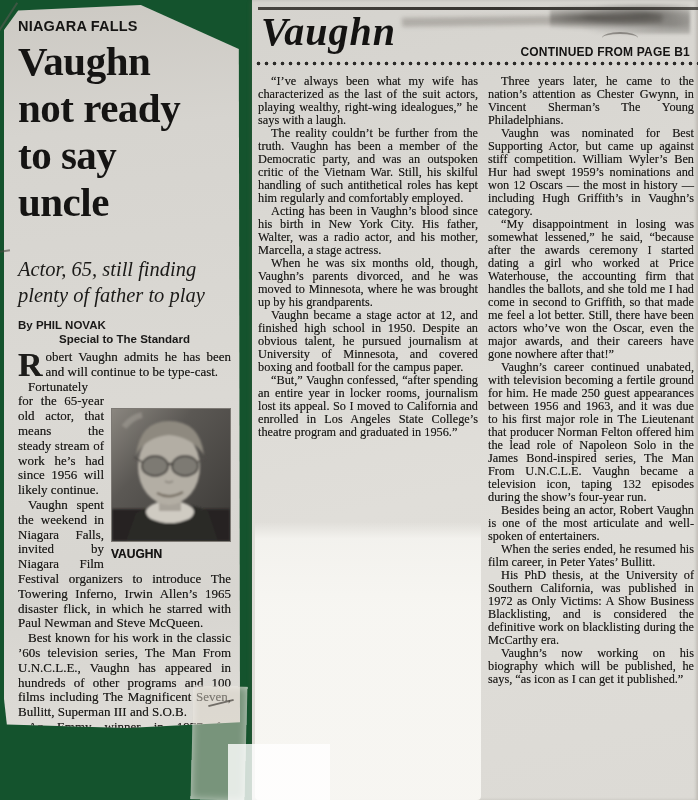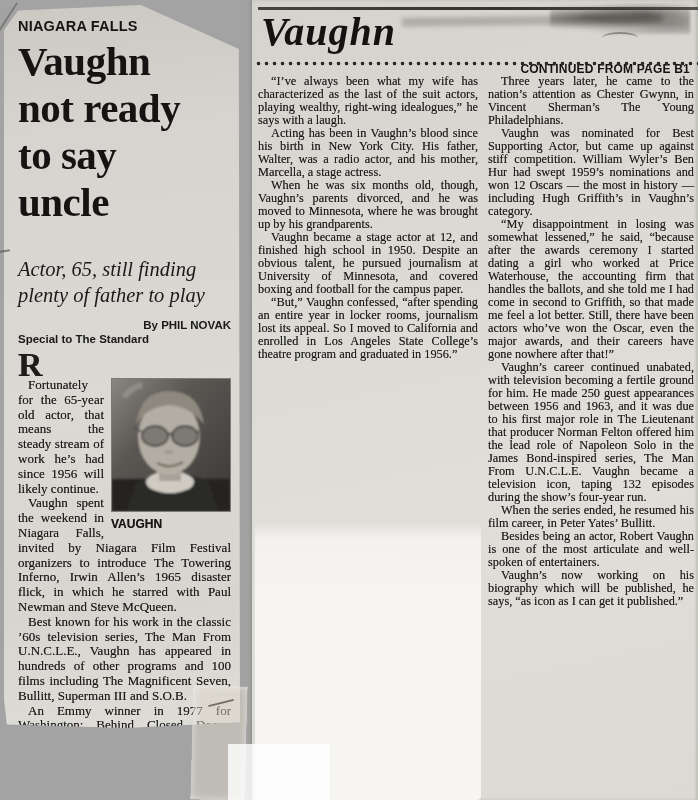--- a/index.html
+++ b/index.html
@@ -1,32 +1,32 @@
 <!DOCTYPE html>
 <html><head>
 <meta charset="utf-8">
 <style>
   html,body{margin:0;padding:0;}
   body{width:698px;height:800px;background:#efeeea;font-family:"Liberation Serif","DejaVu Serif",serif;}
-  #scan{position:relative;width:698px;height:800px;background:#a3a3a3;overflow:hidden;}
+  #scan{position:relative;width:698px;height:800px;background:#14532d;overflow:hidden;}
 
   
   .clip-left{
     position:absolute;left:4px;top:4px;width:236px;height:724px;
     background:linear-gradient(175deg,#ccc9c3 0%,#d6d4cf 18%,#dbd9d4 55%,#d7d5d0 82%,#dedcd7 100%);
     clip-path:polygon(0% 3.6%,6% 0.9%,58% 0.15%,99.5% 6.2%,100% 99.2%,52% 100%,1.2% 99.5%,0% 96%);
     box-shadow:1px 2px 5px rgba(95,90,80,.35);
     color:#1d1c1a;
   }
   .clip-left-inner{padding:14px 9px 0 14px;}
   .kicker{font-family:"Liberation Sans",sans-serif;font-weight:bold;font-size:14.5px;letter-spacing:.2px;color:#161514;}
   .headline{font-size:41px;font-weight:bold;line-height:47px;color:#151413;margin-top:4px;letter-spacing:-.5px;}
   .subhead{font-style:italic;font-size:20.5px;line-height:26px;margin-top:30px;color:#1b1a18;}
-  .byline{font-family:"Liberation Sans",sans-serif;font-weight:bold;font-size:11.5px;text-align:right;margin-top:11px;color:#1a1918;}
-  .credit{font-family:"Liberation Sans",sans-serif;font-weight:bold;font-size:11.5px;text-align:left;margin-top:2px;color:#1a1918;}
+  .byline{font-family:"Liberation Sans",sans-serif;font-weight:bold;font-size:11.5px;text-align:left;margin-top:11px;color:#1a1918;}
+  .credit{font-family:"Liberation Sans",sans-serif;font-weight:bold;font-size:11.5px;text-align:center;margin-top:2px;color:#1a1918;}
   .lbody{margin-top:5px;font-size:13px;line-height:14.8px;text-shadow:0 0 .4px rgba(25,23,20,.6);}
   .lbody p{margin:0;text-align:justify;text-indent:10px;}
   .lbody p.noindent{text-indent:0;}
   .dropcap{float:left;font-size:34px;line-height:27px;padding:1px 3px 0 0;font-weight:600;}
   .photo-float{float:right;width:120px;margin:28px 0 3px 7px;}
   .photo-frame{width:118px;height:132px;background:#45423f;overflow:hidden;border:1px solid #7d7974;}
   .photo-caption{font-family:"Liberation Sans",sans-serif;font-weight:bold;font-size:12px;margin-top:5px;color:#161514;}
   .see-more{clear:both;font-family:"Liberation Sans",sans-serif;font-weight:bold;font-size:13px;text-align:right;padding:14px 20px 0 0;color:#141312;}
 
   
@@ -39,21 +39,21 @@
   .r-title{position:absolute;left:9px;top:8px;font-style:italic;font-weight:600;font-size:40px;color:#141312;letter-spacing:1px;}
   .topline{position:absolute;top:7px;left:6px;right:0;height:2.5px;
     background:linear-gradient(90deg,rgba(45,42,38,.85),rgba(45,42,38,.95) 55%,rgba(45,42,38,.75));}
   .smudge-band{position:absolute;top:16px;left:150px;width:260px;height:9px;background:rgba(75,70,62,.28);filter:blur(2px);transform:rotate(-.8deg);}
   .smudge-blob{position:absolute;top:4px;right:8px;width:140px;height:30px;
     background:radial-gradient(ellipse at 28% 45%,rgba(42,40,36,.6),transparent 55%),
                radial-gradient(ellipse at 68% 35%,rgba(42,40,36,.55),transparent 50%),
                radial-gradient(ellipse at 88% 70%,rgba(42,40,36,.4),transparent 55%);
     filter:blur(1.5px);}
   .smudge-curl{position:absolute;top:32px;right:60px;width:36px;height:10px;border-top:2px solid rgba(60,56,50,.45);border-radius:50%;filter:blur(.7px);}
-  .continued{position:absolute;top:62px;right:8px;font-family:"Liberation Sans",sans-serif;font-weight:bold;font-size:12px;letter-spacing:.2px;color:#141312;}
+  .continued{position:absolute;top:45px;right:8px;font-family:"Liberation Sans",sans-serif;font-weight:bold;font-size:12px;letter-spacing:.2px;color:#141312;}
   .dotrule{position:absolute;top:61px;left:4px;right:0;height:5px;
     background-image:radial-gradient(circle at 2.5px 2.5px,#2c2b29 1.7px,transparent 2.1px);
     background-size:8px 5px;background-repeat:repeat-x;}
   .col{position:absolute;top:75px;font-size:12.3px;line-height:13px;text-shadow:0 0 .4px rgba(25,23,20,.55);}
   .col p{margin:0;text-align:justify;text-indent:13px;}
   .col1{left:6px;width:220px;}
   .col2{left:236px;width:206px;}
   .patch-right{position:absolute;left:3px;top:522px;width:226px;height:278px;border-radius:4px;
     background:linear-gradient(180deg,rgba(246,245,241,0) 0%,rgba(246,245,241,.85) 6%,rgba(248,247,243,.95) 30%,rgba(248,247,243,.95) 100%);}
 
@@ -80,21 +80,21 @@
         <div>uncle</div>
       </div>
       <div class="subhead">
         <div>Actor, 65, still finding</div>
         <div>plenty of father to play</div>
       </div>
       <div class="byline">By PHIL NOVAK</div>
       <div class="credit">Special to The Standard</div>
 
       <div class="lbody">
-        <p class="noindent"><span class="dropcap">R</span></p>
+        <p class="noindent"><span class="dropcap">R</span><span>obert Vaughn admits he has been and will continue to be type-cast.</span></p>
 
         <div class="photo-float">
           <div class="photo-frame">
             <svg width="118" height="132" viewBox="0 0 118 132" xmlns="http://www.w3.org/2000/svg">
               <defs>
                 <linearGradient id="pbg" x1="0" y1="0" x2="1" y2="1">
                   <stop offset="0" stop-color="#8a867f"></stop>
                   <stop offset="0.35" stop-color="#5b5854"></stop>
                   <stop offset="1" stop-color="#3a3835"></stop>
                 </linearGradient>
@@ -137,33 +137,35 @@
     <div class="topline"></div>
     <div class="smudge-band"></div>
     <div class="smudge-blob"></div>
     <div class="smudge-curl"></div>
     <div class="r-title">Vaughn</div>
     <div class="continued">CONTINUED FROM PAGE B1</div>
     <div class="dotrule"></div>
 
     <div class="col col1">
       <p>“I’ve always been what my wife has characterized as the last of the suit actors, playing wealthy, right-wing idealogues,” he says with a laugh.</p>
+      <p>The reality couldn’t be further from the truth. Vaughn has been a member of the Democratic party, and was an outspoken critic of the Vietnam War. Still, his skilful handling of such antithetical roles has kept him regularly and comfortably employed.</p>
       <p>Acting has been in Vaughn’s blood since his birth in New York City. His father, Walter, was a radio actor, and his mother, Marcella, a stage actress.</p>
       <p>When he was six months old, though, Vaughn’s parents divorced, and he was moved to Minnesota, where he was brought up by his grandparents.</p>
       <p>Vaughn became a stage actor at 12, and finished high school in 1950. Despite an obvious talent, he pursued journalism at University of Minnesota, and covered boxing and football for the campus paper.</p>
       <p>“But,” Vaughn confessed, “after spending an entire year in locker rooms, journalism lost its appeal. So I moved to California and enrolled in Los Angeles State College’s theatre program and graduated in 1956.”</p>
     </div>
 
     <div class="col col2">
       <p>Three years later, he came to the nation’s attention as Chester Gwynn, in Vincent Sherman’s The Young Philadelphians.</p>
       <p>Vaughn was nominated for Best Supporting Actor, but came up against stiff competition. William Wyler’s Ben Hur had swept 1959’s nominations and won 12 Oscars — the most in history — including Hugh Griffith’s in Vaughn’s category.</p>
       <p>“My disappointment in losing was somewhat lessened,” he said, “because after the awards ceremony I started dating a girl who worked at Price Waterhouse, the accounting firm that handles the ballots, and she told me I had come in second to Griffith, so that made me feel a lot better. Still, there have been actors who’ve won the Oscar, even the major awards, and their careers have gone nowhere after that!”</p>
       <p>Vaughn’s career continued unabated, with television becoming a fertile ground for him. He made 250 guest appearances between 1956 and 1963, and it was due to his first major role in The Lieutenant that producer Norman Felton offered him the lead role of Napoleon Solo in the James Bond-inspired series, The Man From U.N.C.L.E. Vaughn became a television icon, taping 132 episodes during the show’s four-year run.</p>
+      <p>Besides being an actor, Robert Vaughn is one of the most articulate and well-spoken of entertainers.</p>
       <p>When the series ended, he resumed his film career, in Peter Yates’ Bullitt.</p>
-      <p>Besides being an actor, Robert Vaughn is one of the most articulate and well-spoken of entertainers.</p>
+      <p>His PhD thesis, at the University of Southern California, was published in 1972 as Only Victims: A Show Business Blacklisting, and is considered the definitive work on blacklisting during the McCarthy era.</p>
       <p>Vaughn’s now working on his biography which will be published, he says, “as icon as I can get it published.”</p>
     </div>
 
     <div class="patch-right"></div>
   </div>
 
   <div class="tape"></div>
   <div class="patch-bg"></div>
   <div class="penmark"></div>
   <div class="pen-dash"></div>

